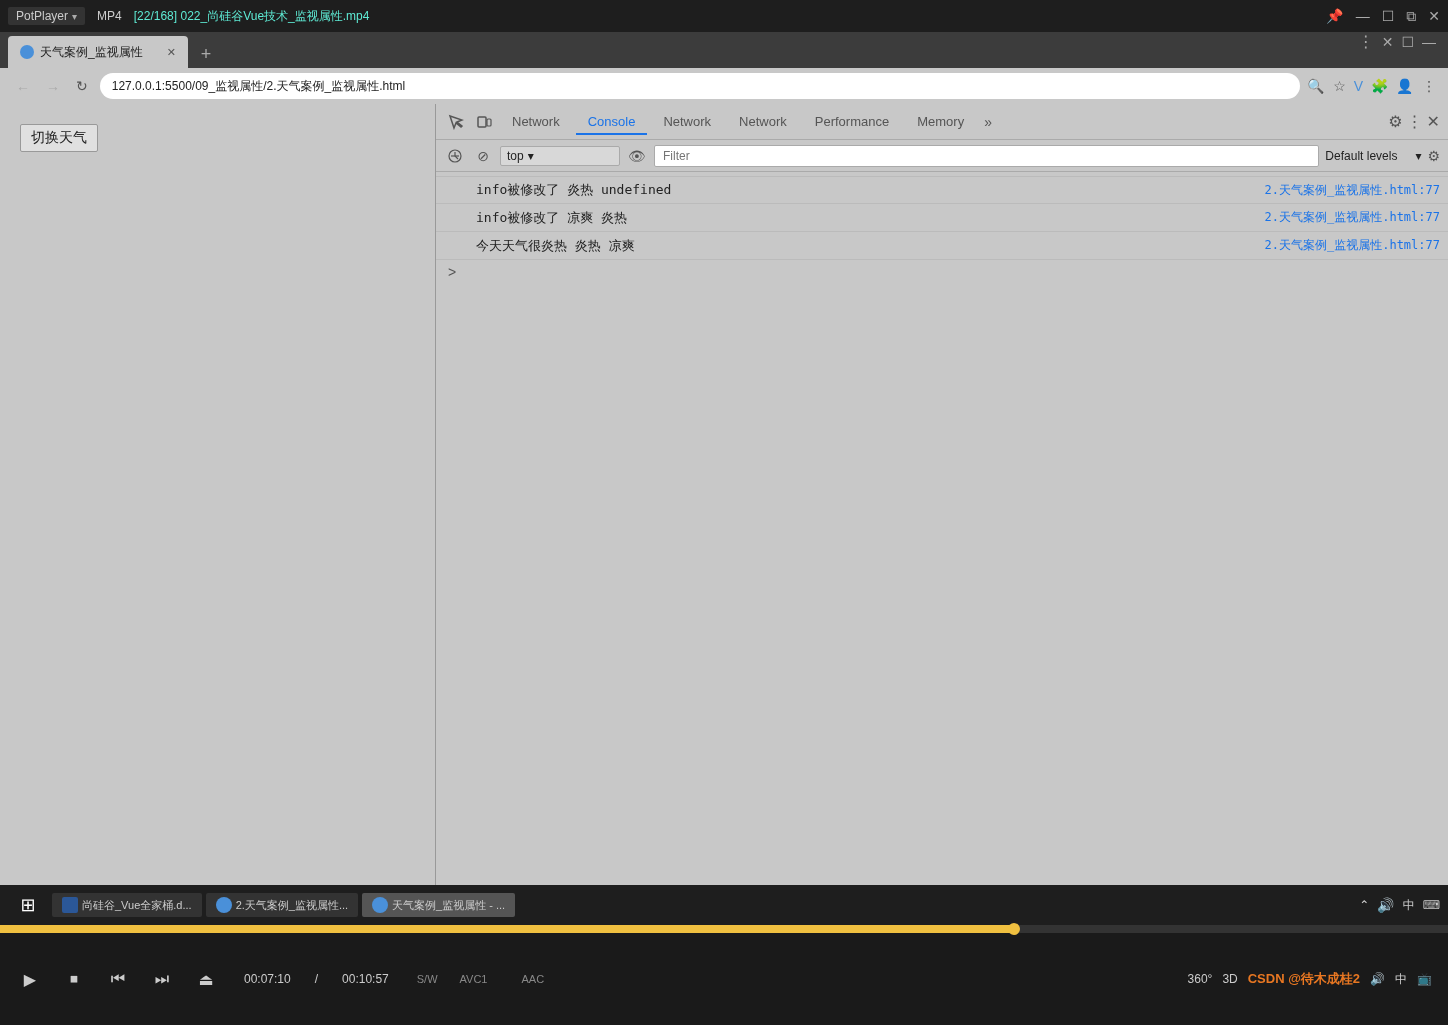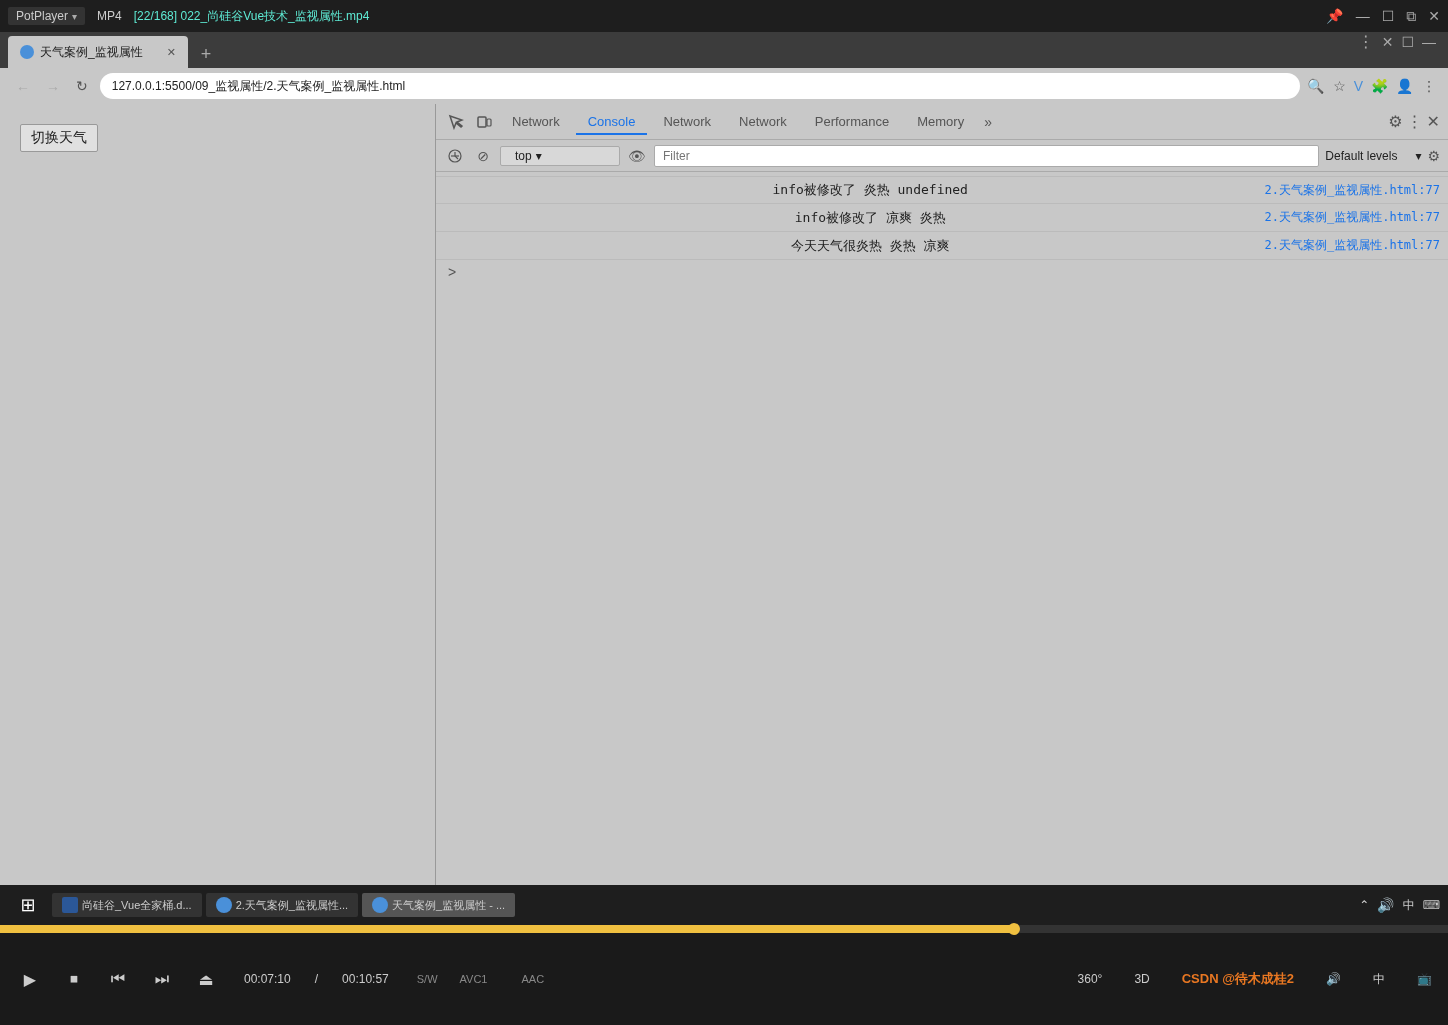--- a/index.html
+++ b/index.html
@@ -178,21 +178,21 @@
     .console-btn {
       width: 22px; height: 22px;
       display: flex; align-items: center; justify-content: center;
       cursor: pointer; color: #555; font-size: 13px; border-radius: 2px;
     }
     .top-select {
       display: flex; align-items: center;
       background: #d8d8d8;
       border: 1px solid #aaa;
       border-radius: 2px;
-      padding: 2px 14px;
+      padding: 2px 6px;
       font-size: 12px;
       color: #222;
       gap: 4px;
       cursor: pointer;
       min-width: 120px;
     }
     .filter-input {
       flex: 1;
       background: #fff;
       border: 1px solid #aaa;
@@ -218,21 +218,20 @@
     }
     .console-row {
       display: flex;
       align-items: center;
       padding: 4px 8px 4px 40px;
       border-bottom: 1px solid #bbb;
       font-size: 13px;
       color: #222;
       font-family: monospace;
       min-height: 28px;
-      text-align: center;
     }
     .console-row:first-child { border-top: 1px solid #bbb; }
     .console-message { flex: 1; }
     .console-link {
       color: #1a73e8;
       font-size: 12px;
       text-decoration: none;
       cursor: pointer;
       margin-left: auto;
       flex-shrink: 0;
@@ -313,21 +312,21 @@
     }
     .media-btn {
       color: #ccc; font-size: 16px; cursor: pointer;
       width: 28px; height: 28px;
       display: flex; align-items: center; justify-content: center;
     }
     .media-time {
       color: #ccc; font-size: 12px; margin-left: 8px;
     }
     .media-format { color: #888; font-size: 11px; }
-    .media-right { margin-left: auto; display: flex; align-items: center; gap: 32px; color: #ccc; font-size: 12px; }
+    .media-right { margin-left: auto; display: flex; align-items: center; gap: 10px; color: #ccc; font-size: 12px; }
     .media-logo { color: #e87722; font-size: 13px; font-weight: bold; }
   </style>
 </head>
 <body>
 
 <div class="title-bar">
   <div class="title-bar-app">
     <span>PotPlayer</span>
     <span class="chevron">▾</span>
   </div>

